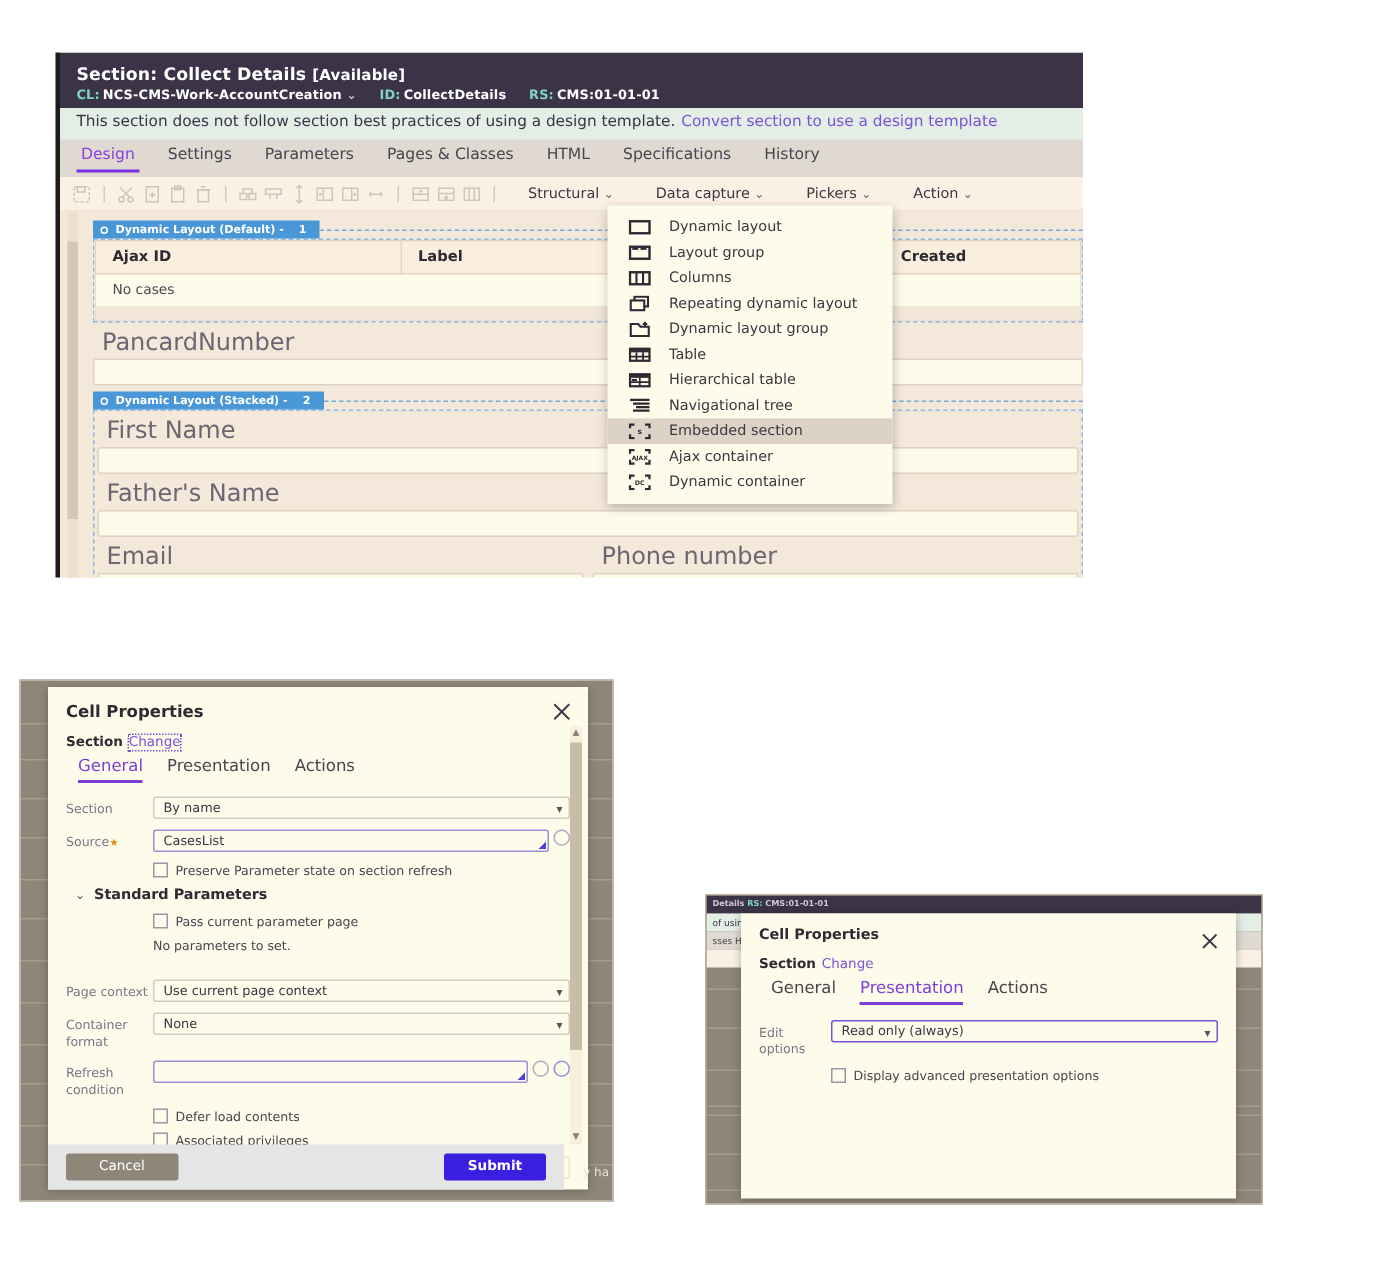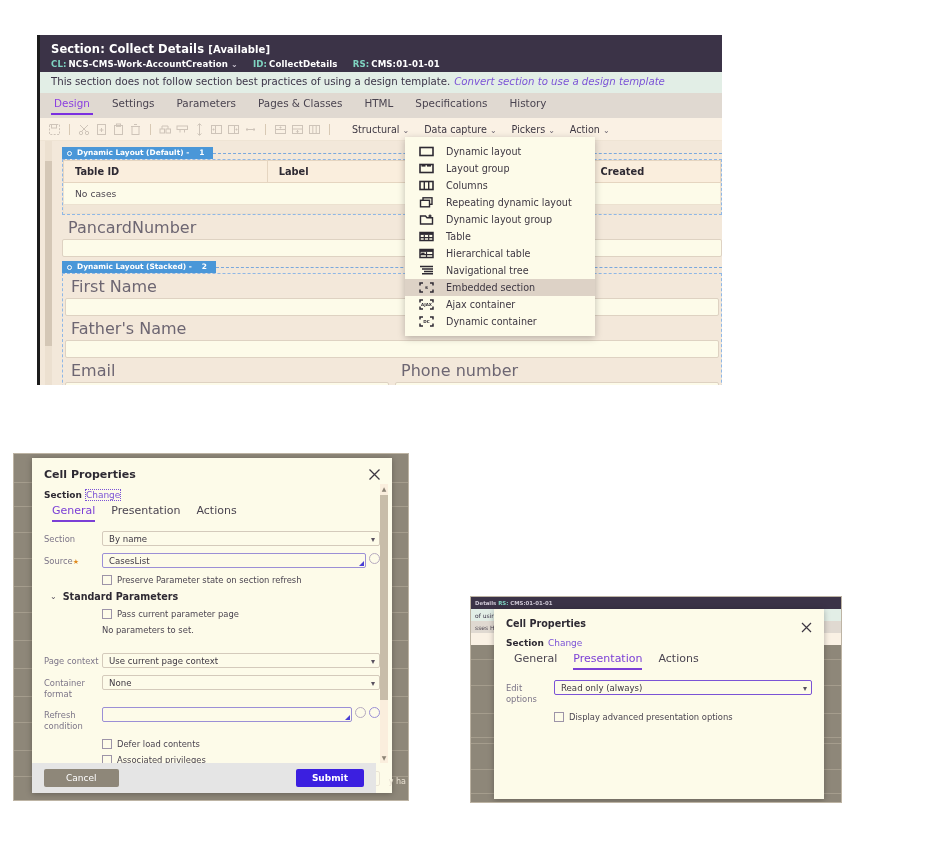--- a/index.html
+++ b/index.html
@@ -37,21 +37,21 @@
   .chev-sm { color: #cfc9d6; font-size: 8px; }
 
   .notice {
     background: #e2eee6;
     height: 21px;
     box-sizing: border-box;
     padding: 4px 0 0 11px;
     font-size: 10.2px;
     color: #3b3347;
   }
-  .notice a { color: #7b53d6; text-decoration: none; margin-left: 4px; font-style: italic; }
+  .notice a { color: #7b53d6; text-decoration: none; margin-left: 4px; }
 
   .tabs {
     background: #e0d9d1;
     height: 25px;
     box-sizing: border-box;
     padding-left: 11px;
     display: flex;
     align-items: flex-start;
     gap: 16px;
   }
@@ -73,21 +73,21 @@
     border-bottom: 1px solid #efe4d4;
     position: relative;
   }
   .tb-ico {
     width: 13px; height: 13px;
     opacity: .30;
     display: inline-flex; align-items: center; justify-content: center;
   }
   .tb-ico svg { display: block; }
   .tb-div { width: 1px; height: 11px; background: #d8c9b4; margin: 0 4px; }
-  .tb-menus { margin-left: 14px; display: flex; gap: 15px; align-items: flex-start; }
+  .tb-menus { margin-left: 14px; display: flex; gap: 28px; align-items: flex-start; }
   .tb-menu { font-size: 9.6px; color: #3d3742; white-space: nowrap; }
   .tb-menu .cv { font-size: 8px; color: #6b6470; margin-left: 3px; }
 
   .canvas {
     position: relative;
     background: #f3e8da;
     height: 245px;
     padding: 6px 0 0 0;
   }
   .canvas-scroll {
@@ -490,21 +490,21 @@
           <span class="dot"></span>
           <span>Dynamic Layout (Default) -</span>
           <span class="num">1</span>
         </span>
         <span class="fill"></span>
       </div>
       <div class="dl-dashed">
         <table class="grid">
           <tbody>
               <tr>
-            <th style="width:31%">Table ID</th>
+            <th style="width:31%">Ajax ID</th>
             <th style="width:31%">Label</th>
             <th style="width:18%"></th>
             <th style="width:20%">Created </th>
           </tr>
           <tr>
             <td colspan="4">No cases</td>
           </tr>
         </tbody>
           </table>
         <div class="grid-foot"></div>

